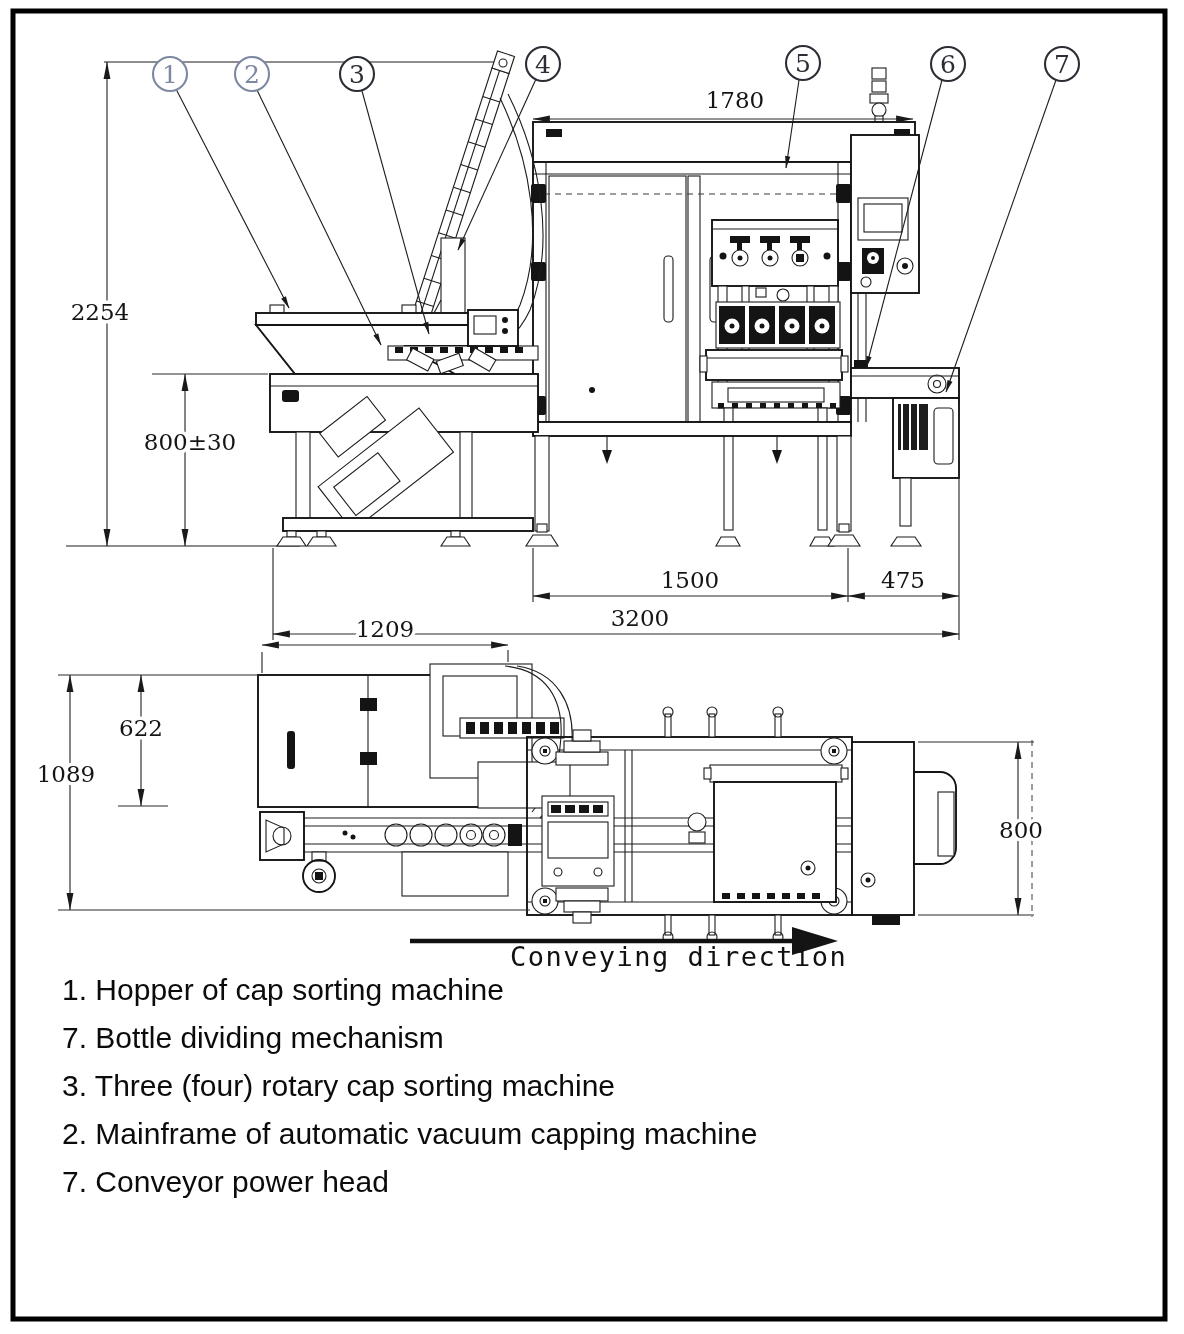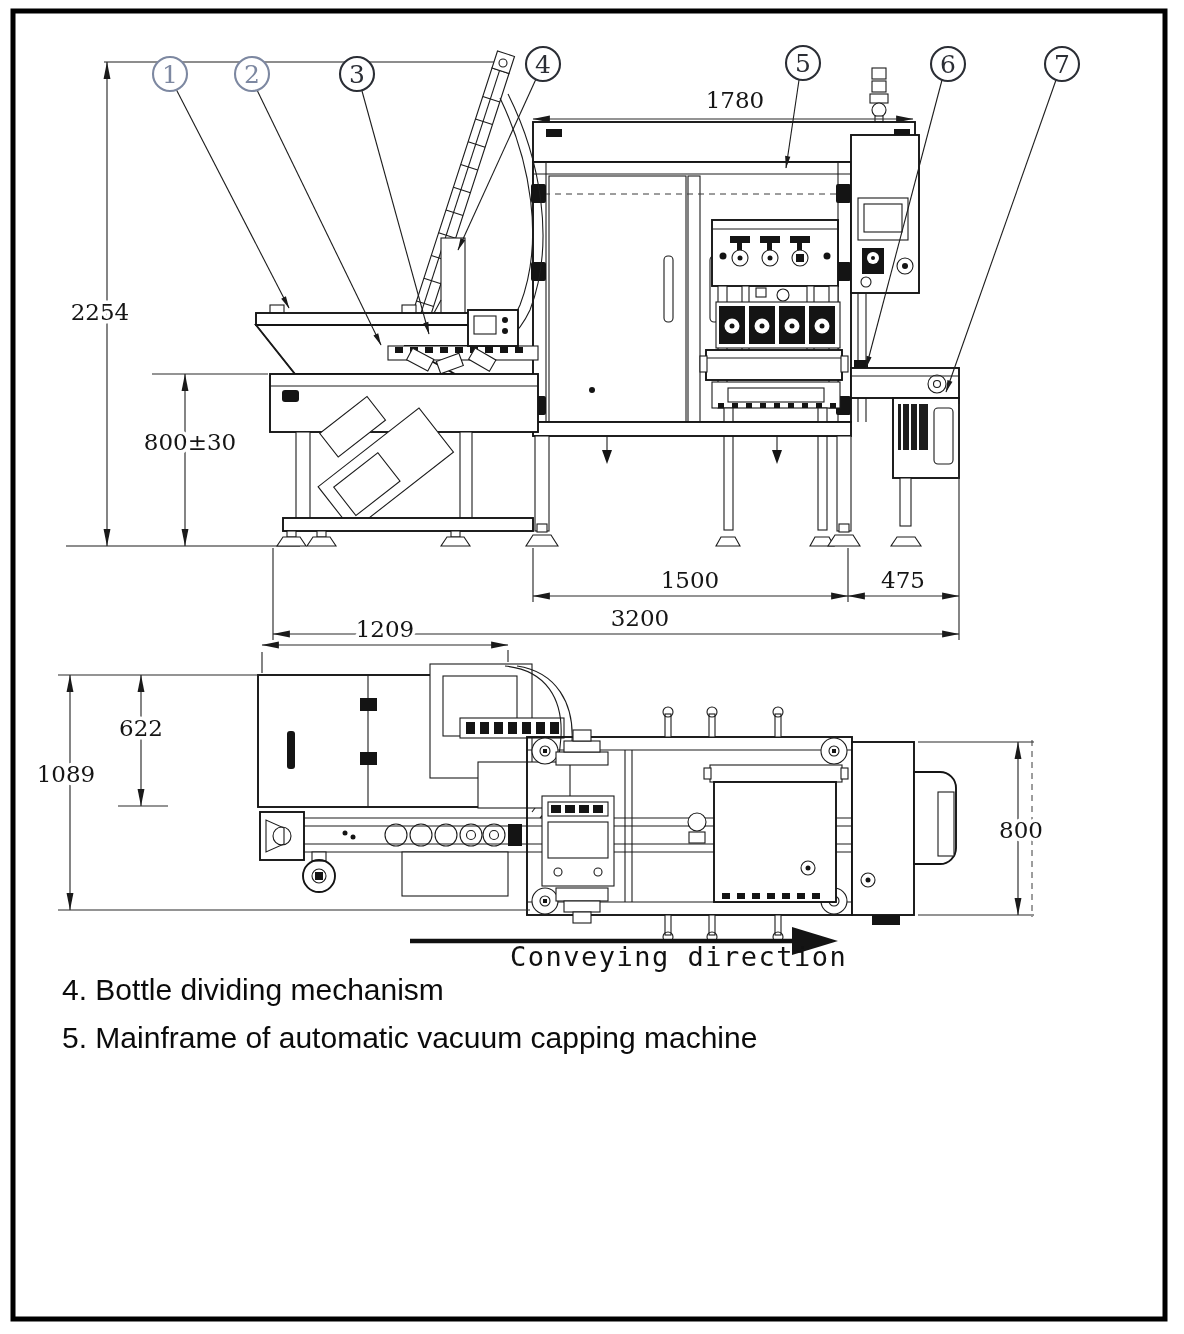--- a/index.html
+++ b/index.html
@@ -499,17 +499,20 @@
   </g>
 
   <g>
     <line x1="410" y1="941" x2="794" y2="941" stroke="#111" stroke-width="4.5"></line>
     <path class="blk" d="M792,927 L838,941 L792,955 Z"></path>
     <text class="convtxt" x="510" y="966">Conveying direction</text>
   </g>
 </svg>
 
 <div class="legend">
-  <div class="legend-item">4. Bottle dividing mechanism</div>
-  <div class="legend-item">5. Mainframe of automatic vacuum capping machine</div>
+  <div class="legend-item">1. Hopper of cap sorting machine</div>
+  <div class="legend-item">7. Bottle dividing mechanism</div>
+  <div class="legend-item">3. Three (four) rotary cap sorting machine</div>
+  <div class="legend-item">2. Mainframe of automatic vacuum capping machine</div>
+  <div class="legend-item">7. Conveyor power head</div>
 </div>
 
 </div>
 
 </body></html>

